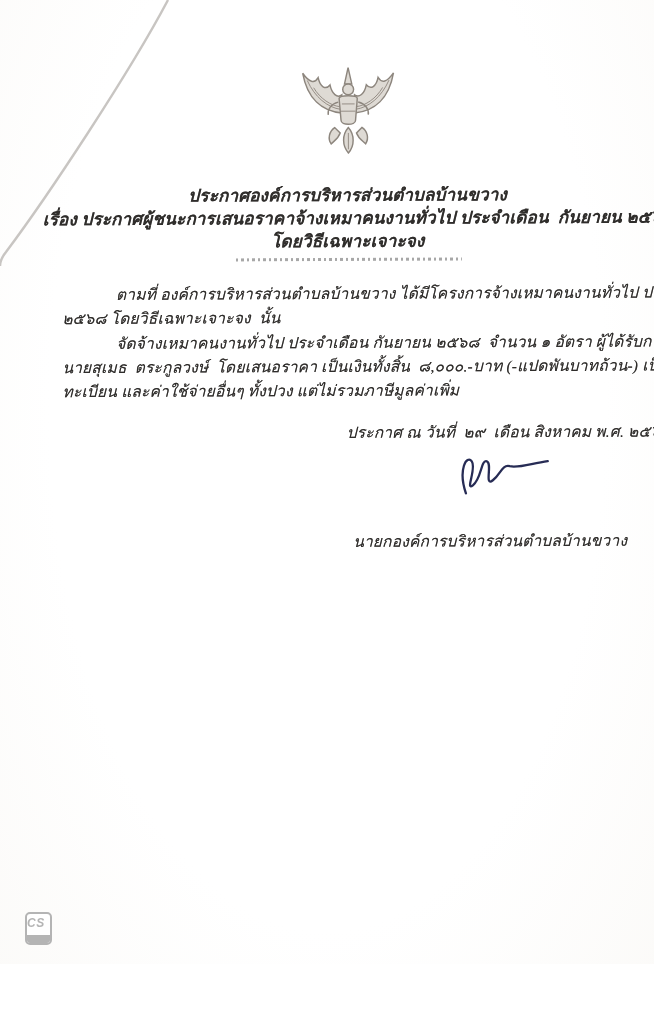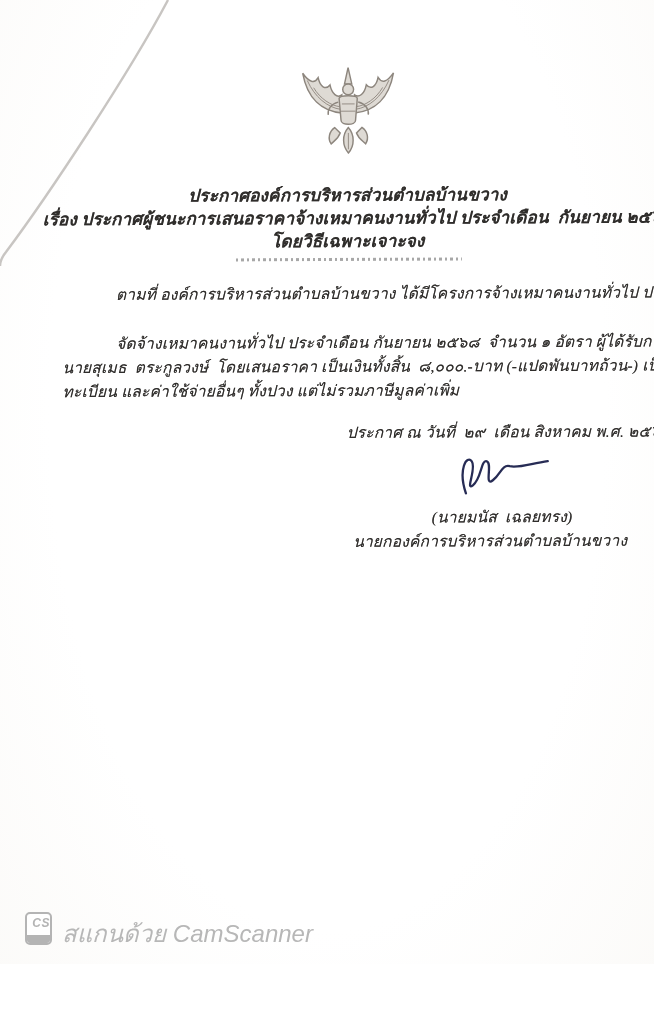--- a/index.html
+++ b/index.html
@@ -75,21 +75,21 @@
     left:25px;top:-52px;
     width:27px;height:33px;
     border:2.5px solid #b4b4b4;
     border-radius:5px;
     box-sizing:border-box;
     background:#fff;
     overflow:hidden;
   }
   .cs-icon .cs-letters{
     display:block;
-    text-align:right;
+    text-align:left;
     font-family:"Liberation Sans", sans-serif;
     font-weight:bold;
     font-size:12px;
     line-height:19px;
     color:#b4b4b4;
     letter-spacing:.5px;
   }
   .cs-icon .cs-bar{
     position:absolute;
     left:0;right:0;bottom:0;height:8px;
@@ -143,38 +143,37 @@
       </g>
     </svg>
 
     <div class="line title-line" style="top:181px">ประกาศองค์การบริหารส่วนตำบลบ้านขวาง</div>
     <div class="line title-line" style="top:204px">เรื่อง ประกาศผู้ชนะการเสนอราคาจ้างเหมาคนงานทั่วไป ประจำเดือน  กันยายน ๒๕๖๘</div>
     <div class="line title-line" style="top:227px">โดยวิธีเฉพาะเจาะจง</div>
 
     <div class="divider"></div>
 
     <div class="line body-line" style="top:281px;left:117px">ตามที่ องค์การบริหารส่วนตำบลบ้านขวาง ได้มีโครงการจ้างเหมาคนงานทั่วไป ประจำเดือน กันยายน</div>
+    <div class="line body-line" style="top:305px;left:63px">๒๕๖๘ โดยวิธีเฉพาะเจาะจง  นั้น</div>
 
     <div class="line body-line" style="top:330px;left:117px">จัดจ้างเหมาคนงานทั่วไป ประจำเดือน กันยายน ๒๕๖๘  จำนวน ๑ อัตรา ผู้ได้รับการคัดเลือก ได้แก่</div>
     <div class="line body-line" style="top:354px;left:63px">นายสุเมธ  ตระกูลวงษ์  โดยเสนอราคา เป็นเงินทั้งสิ้น  ๘,๐๐๐.-บาท (-แปดพันบาทถ้วน-) เป็นค่าขนส่ง ค่าจด</div>
     <div class="line body-line" style="top:378px;left:63px">ทะเบียน และค่าใช้จ่ายอื่นๆ ทั้งปวง แต่ไม่รวมภาษีมูลค่าเพิ่ม</div>
 
     <div class="line body-line" style="top:420px;left:347px">ประกาศ ณ วันที่  ๒๙  เดือน สิงหาคม พ.ศ. ๒๕๖๘</div>
 
     <svg class="signature" viewBox="0 0 100 52">
       <path d="M14,44 C6,20 15,5 20,12 C25,19 13,42 21,36
                C30,29 29,10 35,12 C41,14 32,38 41,31
                C49,25 50,15 58,17 C68,19 80,14 96,12" fill="none" stroke="#272c55" stroke-width="2.3" stroke-linecap="round"></path>
     </svg>
 
-    <div class="signer-name line" style="white-space:pre">(นายมนัส  เฉลยทรง)</div>
     <div class="signer-pos line" style="white-space:pre">นายกองค์การบริหารส่วนตำบลบ้านขวาง</div>
   </div>
 
   <div class="footer">
     <div class="cs-icon">
       <span class="cs-letters">CS</span>
       <span class="cs-bar"></span>
     </div>
-    <div class="watermark-text">สแกนด้วย CamScanner</div>
   </div>
 
 </div>
 
 </body></html>

